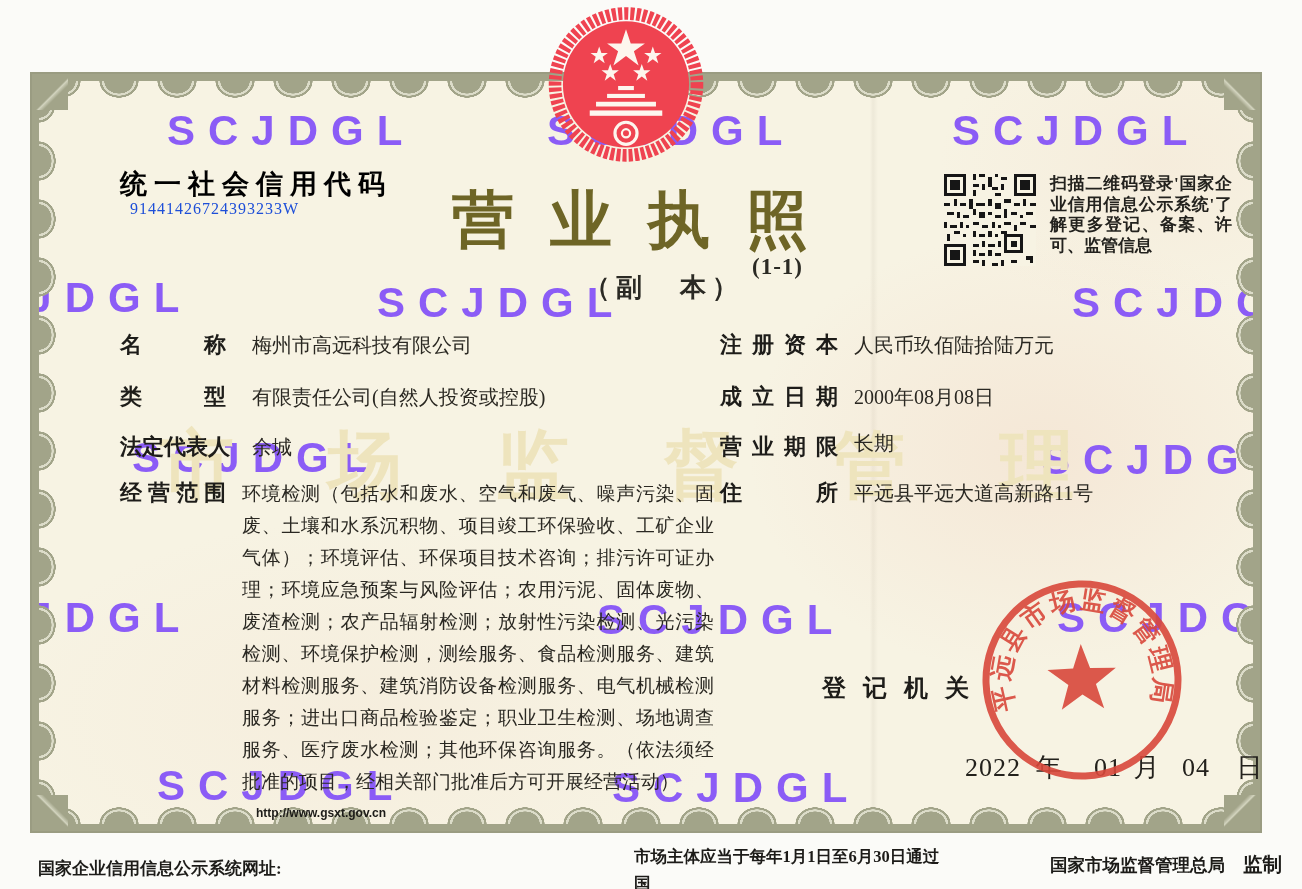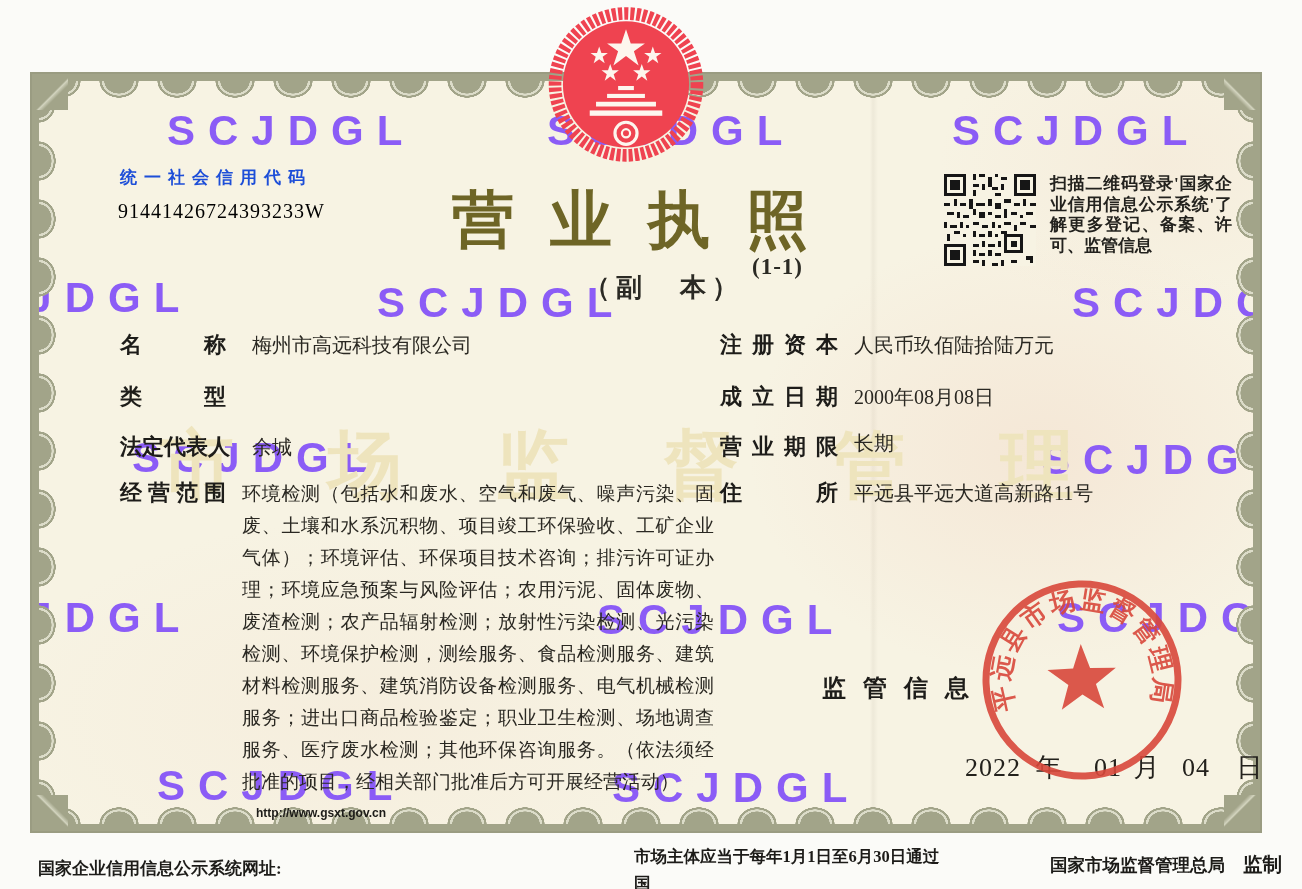--- a/index.html
+++ b/index.html
@@ -45,22 +45,22 @@
   .corner.bl { bottom:0; left:0;  background:linear-gradient(45deg,#a2a489 55%,#d3d4bf 58%,#a2a489 66%); }
   .corner.br { bottom:0; right:0; background:linear-gradient(315deg,#a2a489 55%,#d3d4bf 58%,#a2a489 66%); }
   
   .wm { position:absolute; z-index:1; font:bold 42px "Liberation Sans","DejaVu Sans",sans-serif;
         letter-spacing:13px; color:#8b5cf6; white-space:nowrap; pointer-events:none; }
   .wm-center { position:absolute; z-index:1; left:128px; top:342px;
         font:bold 74px "Liberation Sans","DejaVu Sans",sans-serif; letter-spacing:94px;
         color:#eee4bd; white-space:nowrap; pointer-events:none; }
   
   .abs { position:absolute; z-index:3; }
-  .code-label { left:88px; top:92px; font-weight:bold; font-size:17px; letter-spacing:7px; color:#1d4ed8; }
-  .code-value { left:86px; top:126px; font-size:20px; letter-spacing:1px; color:#000000; }
+  .code-label { left:88px; top:92px; font-weight:bold; font-size:27px; letter-spacing:7px; color:#000000; }
+  .code-value { left:98px; top:126px; font-size:16px; letter-spacing:1px; color:#1d4ed8; }
   .lic-title { left:420px; top:104px; font-family:"Liberation Sans","DejaVu Sans",sans-serif;
         font-weight:bold; font-size:62px; letter-spacing:36px; color:#6e6526; white-space:nowrap; }
   .lic-sub { left:552px; top:192px; font-size:26px; font-weight:bold; letter-spacing:6px; color:#2b2a24; white-space:nowrap; }
   .lic-sub sup { font-size:23px; font-weight:bold; letter-spacing:1px; position:relative; top:-12px; margin-left:8px; }
   .qr { left:912px; top:100px; width:92px; height:92px; }
   .qr-caption { left:1018px; top:100px; width:182px; font-size:17px; font-weight:bold;
         line-height:20.5px; text-align:justify; color:#23221e; }
   .jlabel { font-family:"Liberation Sans","DejaVu Sans",sans-serif; font-weight:bold;
         font-size:22px; color:#1d1c19; width:106px; }
   .jlabel.wide { width:118px; }
@@ -141,20 +141,21 @@
       <span>册</span>
       <span>资</span>
       <span>本</span>
     </div>
   <div class="abs fval frow-r-value" style="top:258px;">人民币玖佰陆拾陆万元</div>
 
   <div class="abs jlabel frow-l-label" style="top: 308px; display: flex; justify-content: space-between;">
       <span>类</span>
       <span>型</span>
     </div>
+  <div class="abs fval frow-l-value" style="top:310px;">有限责任公司(自然人投资或控股)</div>
   <div class="abs jlabel wide frow-r-label" style="top: 308px; display: flex; justify-content: space-between;">
       <span>成</span>
       <span>立</span>
       <span>日</span>
       <span>期</span>
     </div>
   <div class="abs fval frow-r-value" style="top:310px;">2000年08月08日</div>
 
   <div class="abs jlabel frow-l-label" style="top: 358px; display: flex; justify-content: space-between;">
       <span>法</span>
@@ -178,21 +179,21 @@
       <span>范</span>
       <span>围</span>
     </div>
   <div class="abs scope-text">环境检测（包括水和废水、空气和废气、噪声污染、固废、土壤和水系沉积物、项目竣工环保验收、工矿企业气体）；环境评估、环保项目技术咨询；排污许可证办理；环境应急预案与风险评估；农用污泥、固体废物、废渣检测；农产品辐射检测；放射性污染检测、光污染检测、环境保护检测，测绘服务、食品检测服务、建筑材料检测服务、建筑消防设备检测服务、电气机械检测服务；进出口商品检验鉴定；职业卫生检测、场地调查服务、医疗废水检测；其他环保咨询服务。（依法须经批准的项目，经相关部门批准后方可开展经营活动）</div>
   <div class="abs jlabel wide frow-r-label" style="top: 404px; display: flex; justify-content: space-between;">
       <span>住</span>
       <span>所</span>
     </div>
   <div class="abs fval frow-r-value" style="top:406px;">平远县平远大道高新路11号</div>
 
-  <div class="abs reg-label">监管信息</div>
+  <div class="abs reg-label">登记机关</div>
   <div class="abs date-row">
     <span class="num">2022</span>
     <span style="margin-left:8px;">年</span>
     <span class="num" style="margin-left:26px;">01</span>
     <span style="margin-left:5px;">月</span>
     <span class="num" style="margin-left:16px;">04</span>
     <span style="margin-left:20px;">日</span>
   </div>
 
   <svg class="abs seal" viewBox="0 0 220 236" aria-hidden="true">

